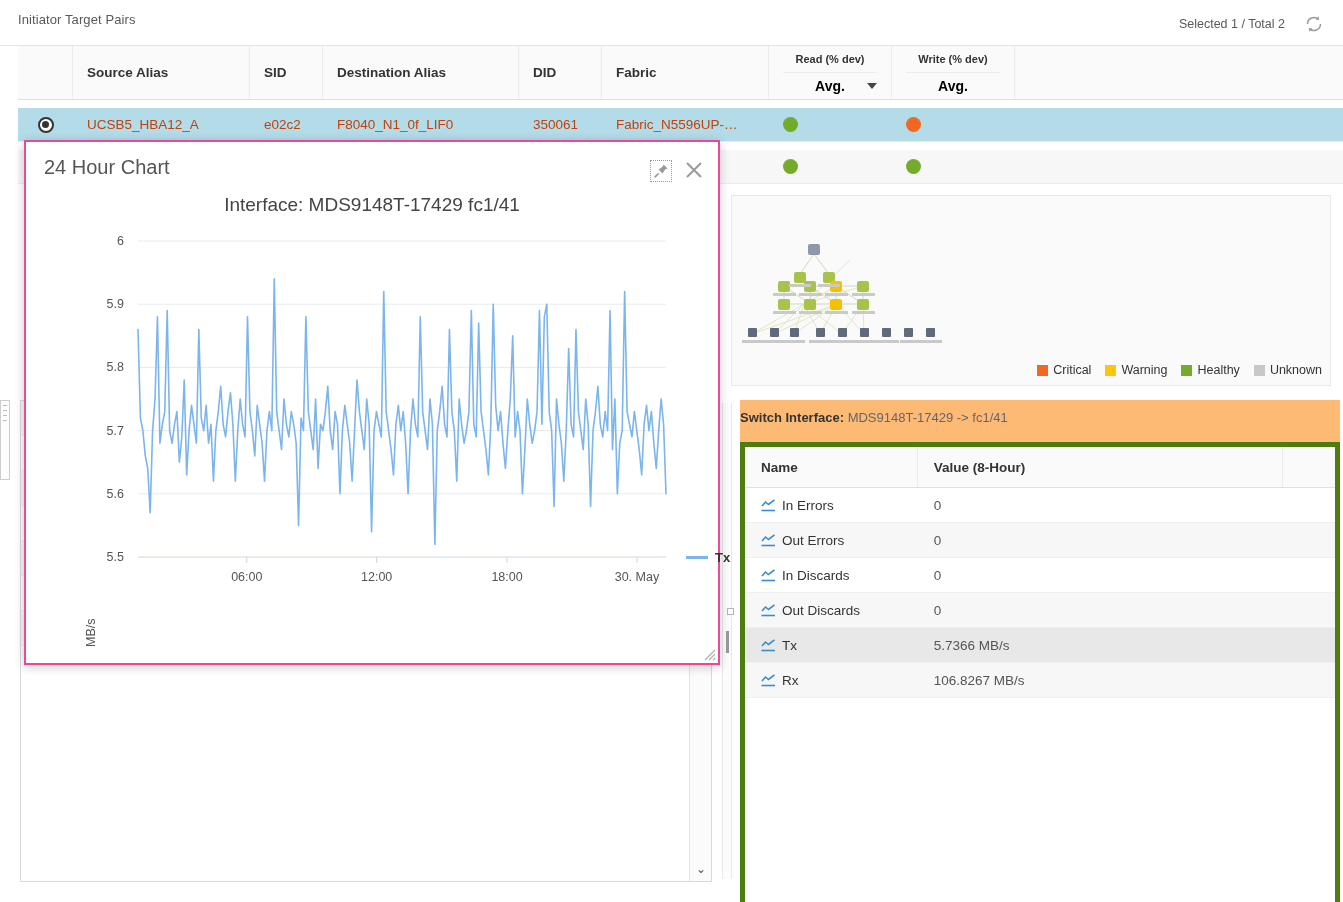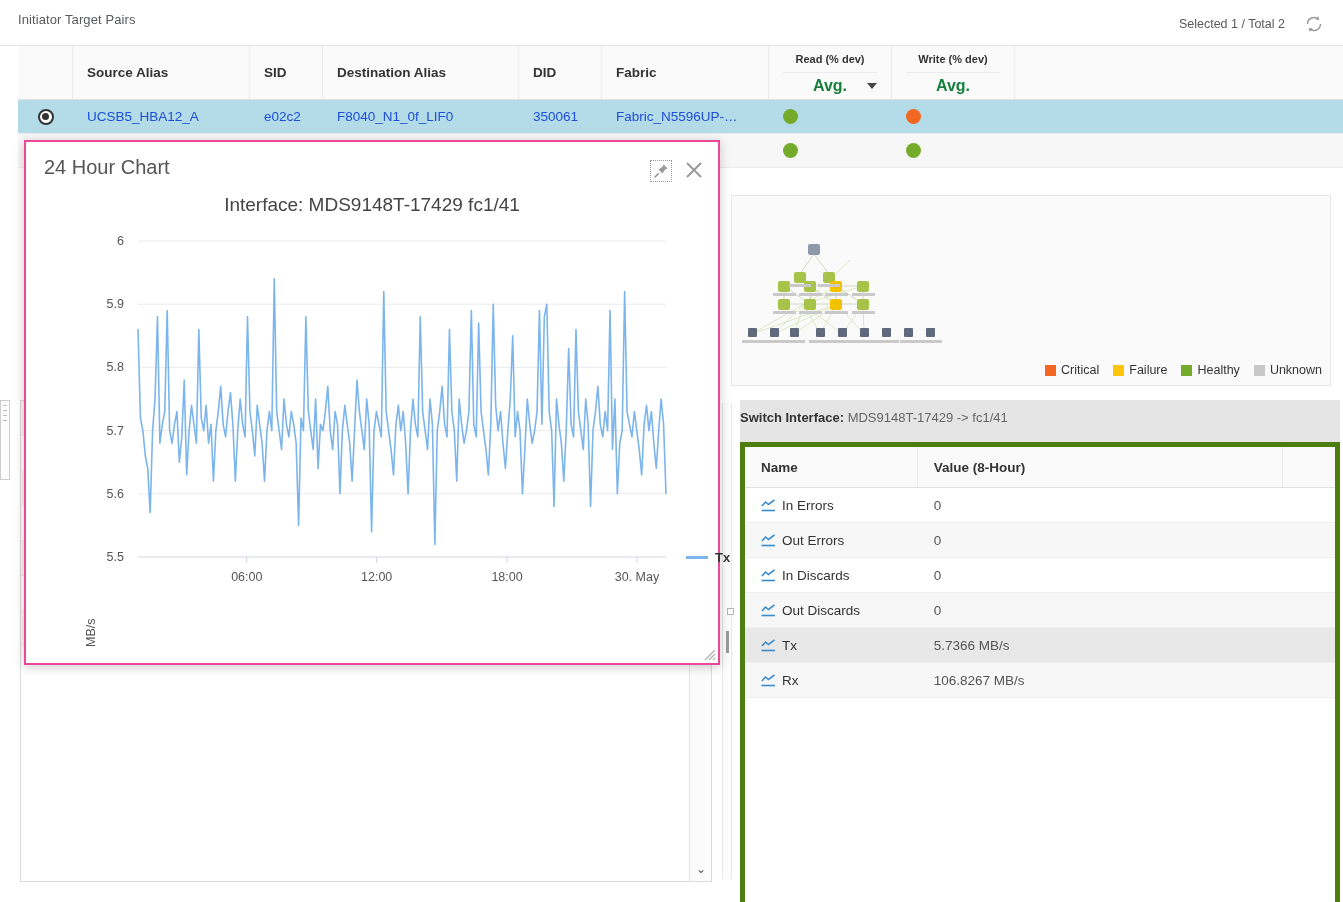--- a/index.html
+++ b/index.html
@@ -47,31 +47,31 @@
   }
   .itp-head .c.split{display:block;padding:0;}
   .itp-head .c.split .t{
     height:26px;line-height:26px;text-align:center;
     font-size:11px;font-weight:bold;color:#333;
     border-bottom:1px solid #ececec;
     margin:0 14px;
   }
   .itp-head .c.split .b{
     height:26px;line-height:26px;text-align:center;
-    font-size:16px;font-weight:bold;color:#15803d;position:relative;
+    font-size:14px;font-weight:bold;color:#000000;position:relative;
   }
   .sort-caret{
     position:absolute;right:14px;top:50%;transform:translateY(-50%);
     width:0;height:0;border-left:5px solid transparent;
     border-right:5px solid transparent;border-top:6px solid #444;
   }
   .itp-row{
     display:flex;height:33px;align-items:center;
     border-bottom:1px solid #ececec;
-    font-size:13.5px;color:#1d4ed8;
+    font-size:13.5px;color:#c2410c;margin-top:8px;
   }
   .itp-row.sel{background:#b3dce8;}
   .itp-row.alt{background:#f7f7f7;}
   .itp-row .c{
     box-sizing:border-box;padding-left:14px;overflow:hidden;
     white-space:nowrap;text-overflow:ellipsis;
     display:flex;align-items:center;height:33px;
   }
   .radio{
     width:16px;height:16px;border-radius:50%;
@@ -103,21 +103,21 @@
     position:absolute;left:0;right:8px;bottom:8px;
     display:flex;justify-content:flex-end;gap:14px;
     font-size:12.5px;color:#333;align-items:center;
   }
   .legend-item{display:flex;align-items:center;gap:5px;}
   .legend-swatch{width:11px;height:11px;display:block;}
 
   
   .sw-panel{
     position:absolute;left:740px;top:400px;width:600px;height:482px;
-    background:#e5e5e5;box-sizing:border-box;
+    background:#fdba74;box-sizing:border-box;
   }
   .sw-title{
     position:absolute;left:0;top:10px;font-size:13px;color:#666;
   }
   .sw-title b{color:#333;font-weight:bold;font-size:13px;}
   .sw-table{position:absolute;left:0;top:42px;width:600px;
     border:5px solid #4d7c0f;box-sizing:border-box;height:536px;background:#fff;}
   .sw-thead{display:flex;height:40px;background:#fafafa;border-bottom:1px solid #e0e0e0;}
   .sw-thead .c{
     font-size:13.5px;font-weight:bold;color:#333;
@@ -340,21 +340,21 @@
           <rect x="86" y="88" width="22" height="3"></rect>
       </g>
     </svg>
     <div class="topo-legend">
       <span class="legend-item">
         <span class="legend-swatch" style="background: rgb(242, 103, 34);"></span>
         <span>Critical</span>
       </span>
       <span class="legend-item">
         <span class="legend-swatch" style="background: rgb(255, 196, 12);"></span>
-        <span>Failure</span>
+        <span>Warning</span>
       </span>
       <span class="legend-item">
         <span class="legend-swatch" style="background: rgb(116, 171, 42);"></span>
         <span>Healthy</span>
       </span>
       <span class="legend-item">
         <span class="legend-swatch" style="background: rgb(200, 200, 200);"></span>
         <span>Unknown</span>
       </span>
     </div>

